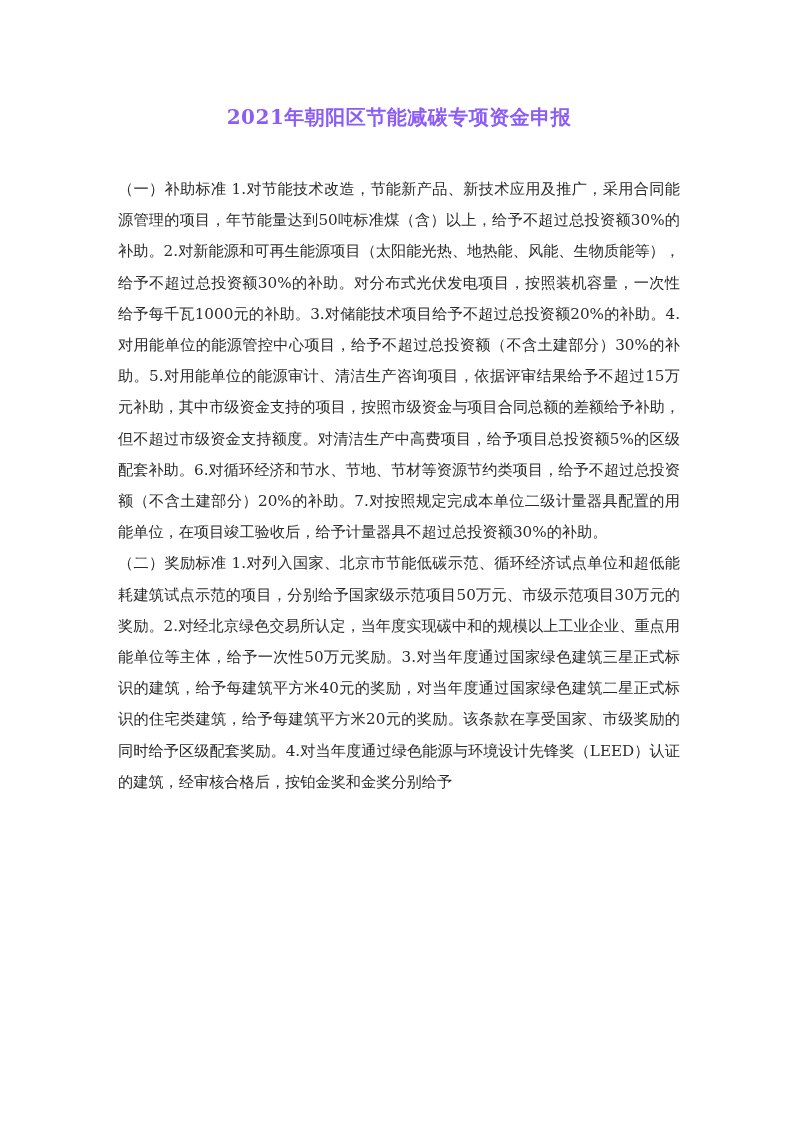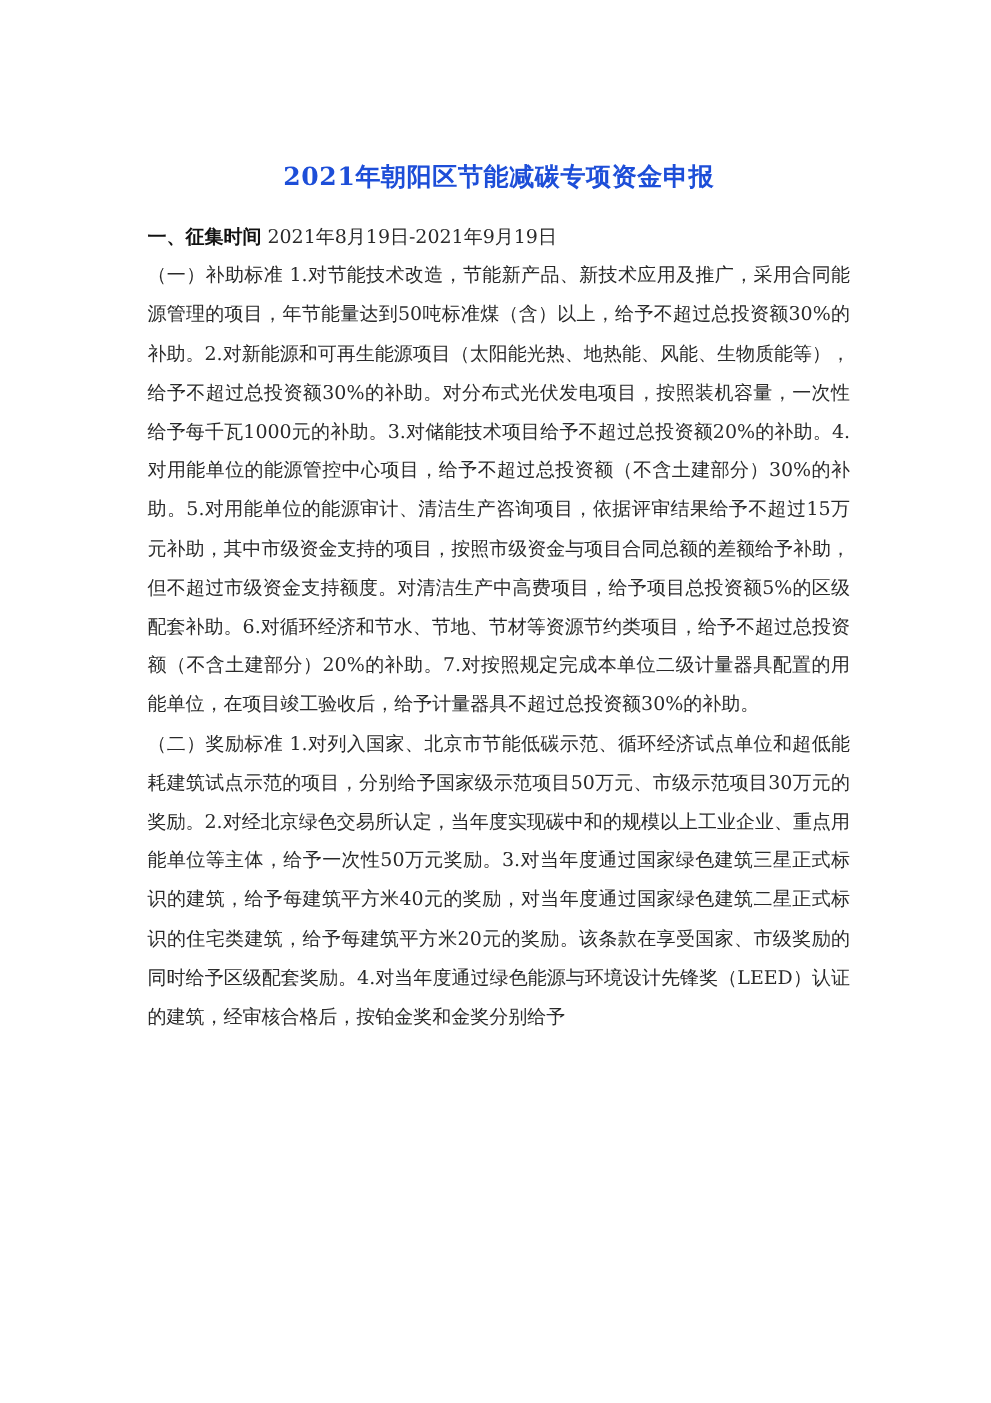--- a/index.html
+++ b/index.html
@@ -22,24 +22,23 @@
       width: 562px;
     }
     .title {
       position: absolute;
       left: 0;
       top: 104px;
       width: 562px;
       text-align: center;
       font-size: 20px;
       font-weight: bold;
-      color: #1d4ed8;
+      color: #8b5cf6;
       letter-spacing: 0.5px;
       white-space: nowrap;
-      margin-top: 24px;
     }
     .body-text {
       position: absolute;
       left: 0;
       top: 174px;
       width: 562px;
       font-size: 15.2px;
       line-height: 31.2px;
       text-align: justify;
       color: #2a2a2a;
@@ -54,22 +53,19 @@
     }
   </style>
 </head>
 <body>
 
 <div class="page">
   <div class="title">2021年朝阳区节能减碳专项资金申报</div>
 
   <div class="body-text">
     <p class="para">
-      <span class="heading">一、征集时间</span><span> 2021年8月19日-2021年9月19日</span>
-    </p>
-    <p class="para">
       <span>（一）补助标准 1.对节能技术改造，节能新产品、新技术应用及推广，采用合同能源管理的项目，年节能量达到50吨标准煤（含）以上，给予不超过总投资额30%的补助。2.对新能源和可再生能源项目（太阳能光热、地热能、风能、生物质能等），给予不超过总投资额30%的补助。对分布式光伏发电项目，按照装机容量，一次性给予每千瓦1000元的补助。3.对储能技术项目给予不超过总投资额20%的补助。4.对用能单位的能源管控中心项目，给予不超过总投资额（不含土建部分）30%的补助。5.对用能单位的能源审计、清洁生产咨询项目，依据评审结果给予不超过15万元补助，其中市级资金支持的项目，按照市级资金与项目合同总额的差额给予补助，但不超过市级资金支持额度。对清洁生产中高费项目，给予项目总投资额5%的区级配套补助。6.对循环经济和节水、节地、节材等资源节约类项目，给予不超过总投资额（不含土建部分）20%的补助。7.对按照规定完成本单位二级计量器具配置的用能单位，在项目竣工验收后，给予计量器具不超过总投资额30%的补助。</span>
     </p>
     <p class="para">
       <span>（二）奖励标准 1.对列入国家、北京市节能低碳示范、循环经济试点单位和超低能耗建筑试点示范的项目，分别给予国家级示范项目50万元、市级示范项目30万元的奖励。2.对经北京绿色交易所认定，当年度实现碳中和的规模以上工业企业、重点用能单位等主体，给予一次性50万元奖励。3.对当年度通过国家绿色建筑三星正式标识的建筑，给予每建筑平方米40元的奖励，对当年度通过国家绿色建筑二星正式标识的住宅类建筑，给予每建筑平方米20元的奖励。该条款在享受国家、市级奖励的同时给予区级配套奖励。4.对当年度通过绿色能源与环境设计先锋奖（LEED）认证的建筑，经审核合格后，按铂金奖和金奖分别给予</span>
     </p>
   </div>
 </div>
 
 </body></html>

